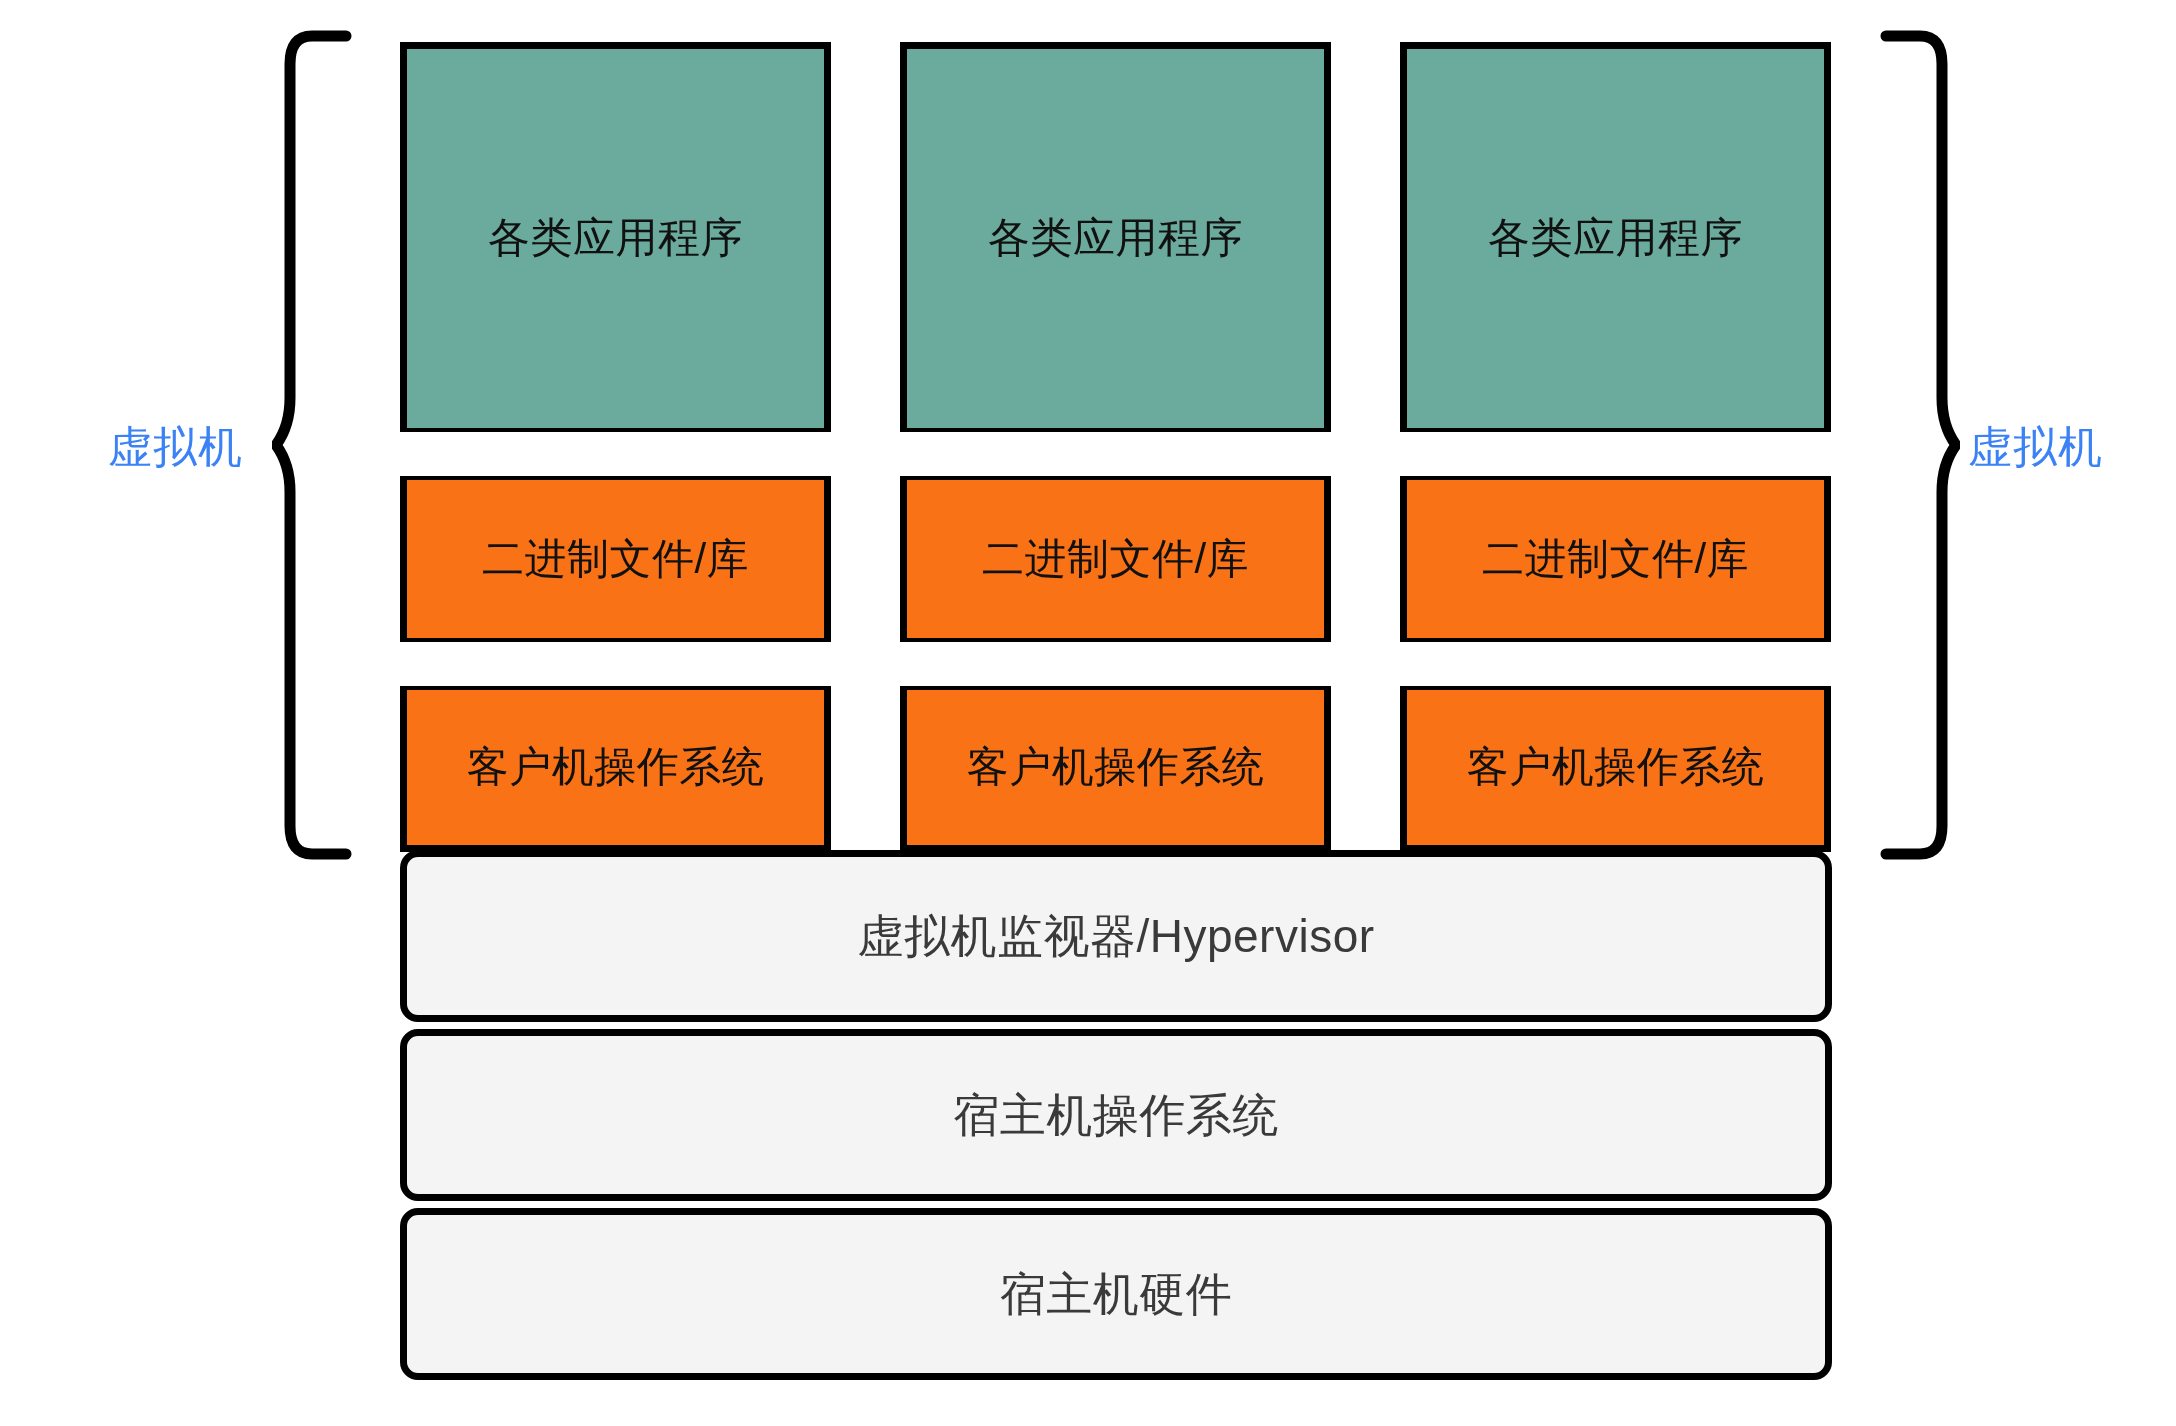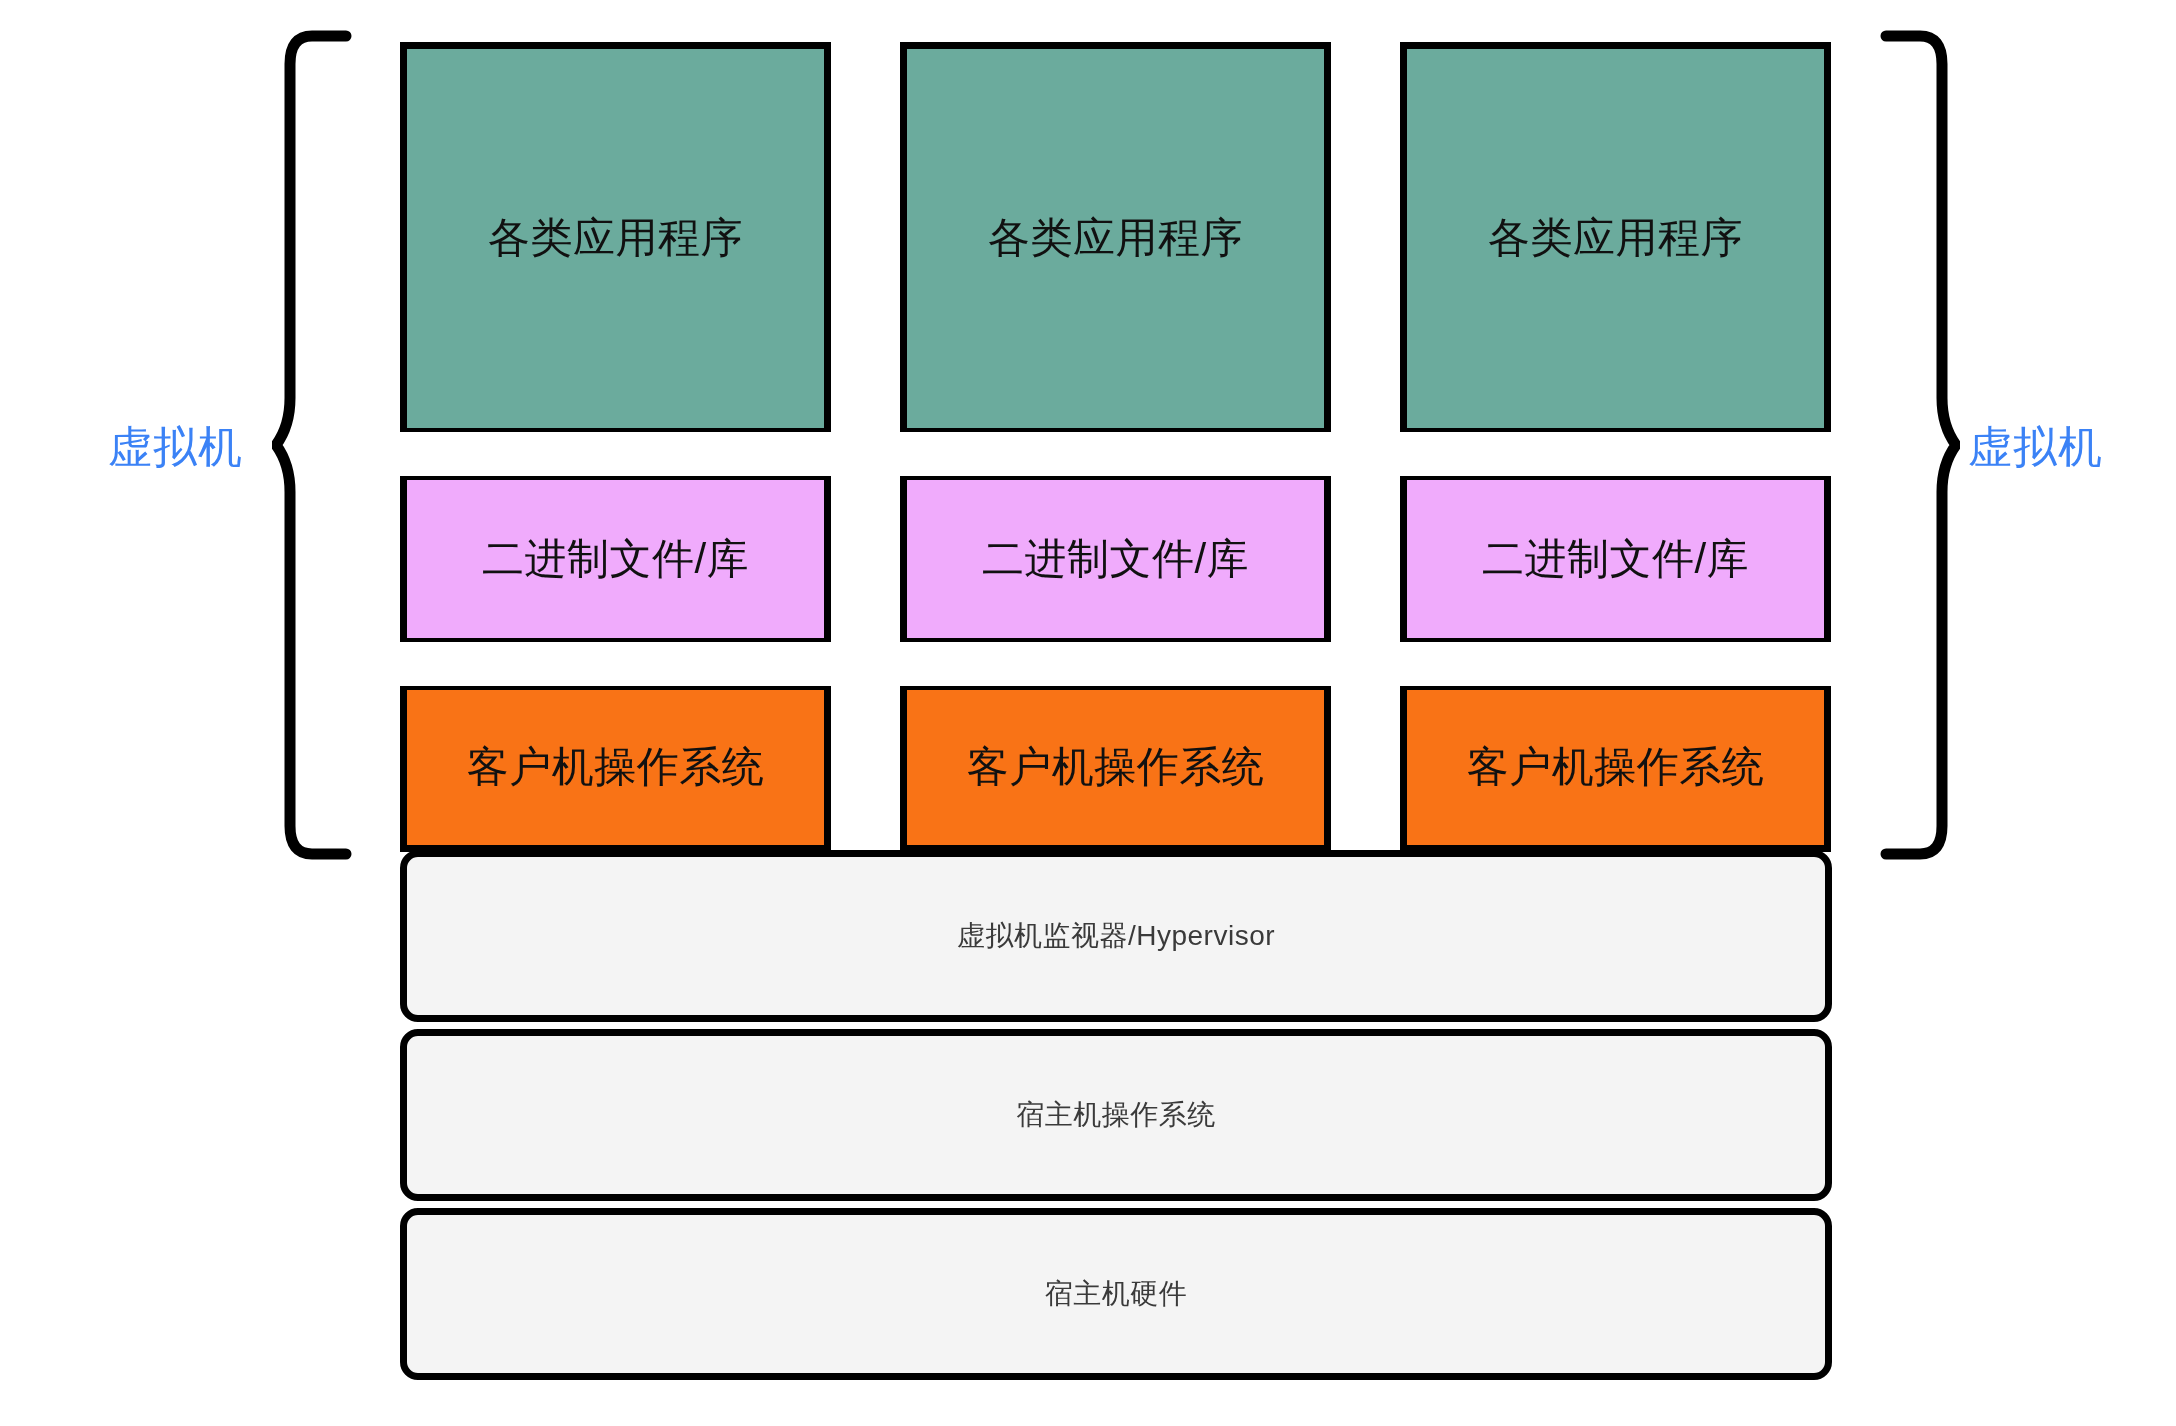--- a/index.html
+++ b/index.html
@@ -45,21 +45,21 @@
     letter-spacing: 0.5px;
     white-space: nowrap;
   }
   .layer-app {
     height: 438px;
     background: #6BAB9D;
     border-bottom-width: 4px;
   }
   .layer-bins {
     height: 186px;
-    background: #f0abfc;
+    background: #f97316;
     border-top-width: 4px;
     border-bottom-width: 4px;
   }
   .layer-guest-os {
     height: 186px;
     background: #f97316;
     border-top-width: 4px;
   }
 
   
@@ -68,21 +68,21 @@
     left: 400px;
     width: 1432px;
     box-sizing: border-box;
     background: #F4F4F4;
     border: 7px solid #000000;
     border-radius: 18px;
     display: flex;
     align-items: center;
     justify-content: center;
     color: #3A3A3A;
-    font-size: 28px;
+    font-size: 46px;
     line-height: 1.1;
     letter-spacing: 0.5px;
     white-space: nowrap;
   }
   .bar-hypervisor { top: 850px;  height: 172px; }
   .bar-host-os    { top: 1029px; height: 172px; }
   .bar-hardware   { top: 1208px; height: 172px; }
 
   
   .brace {

